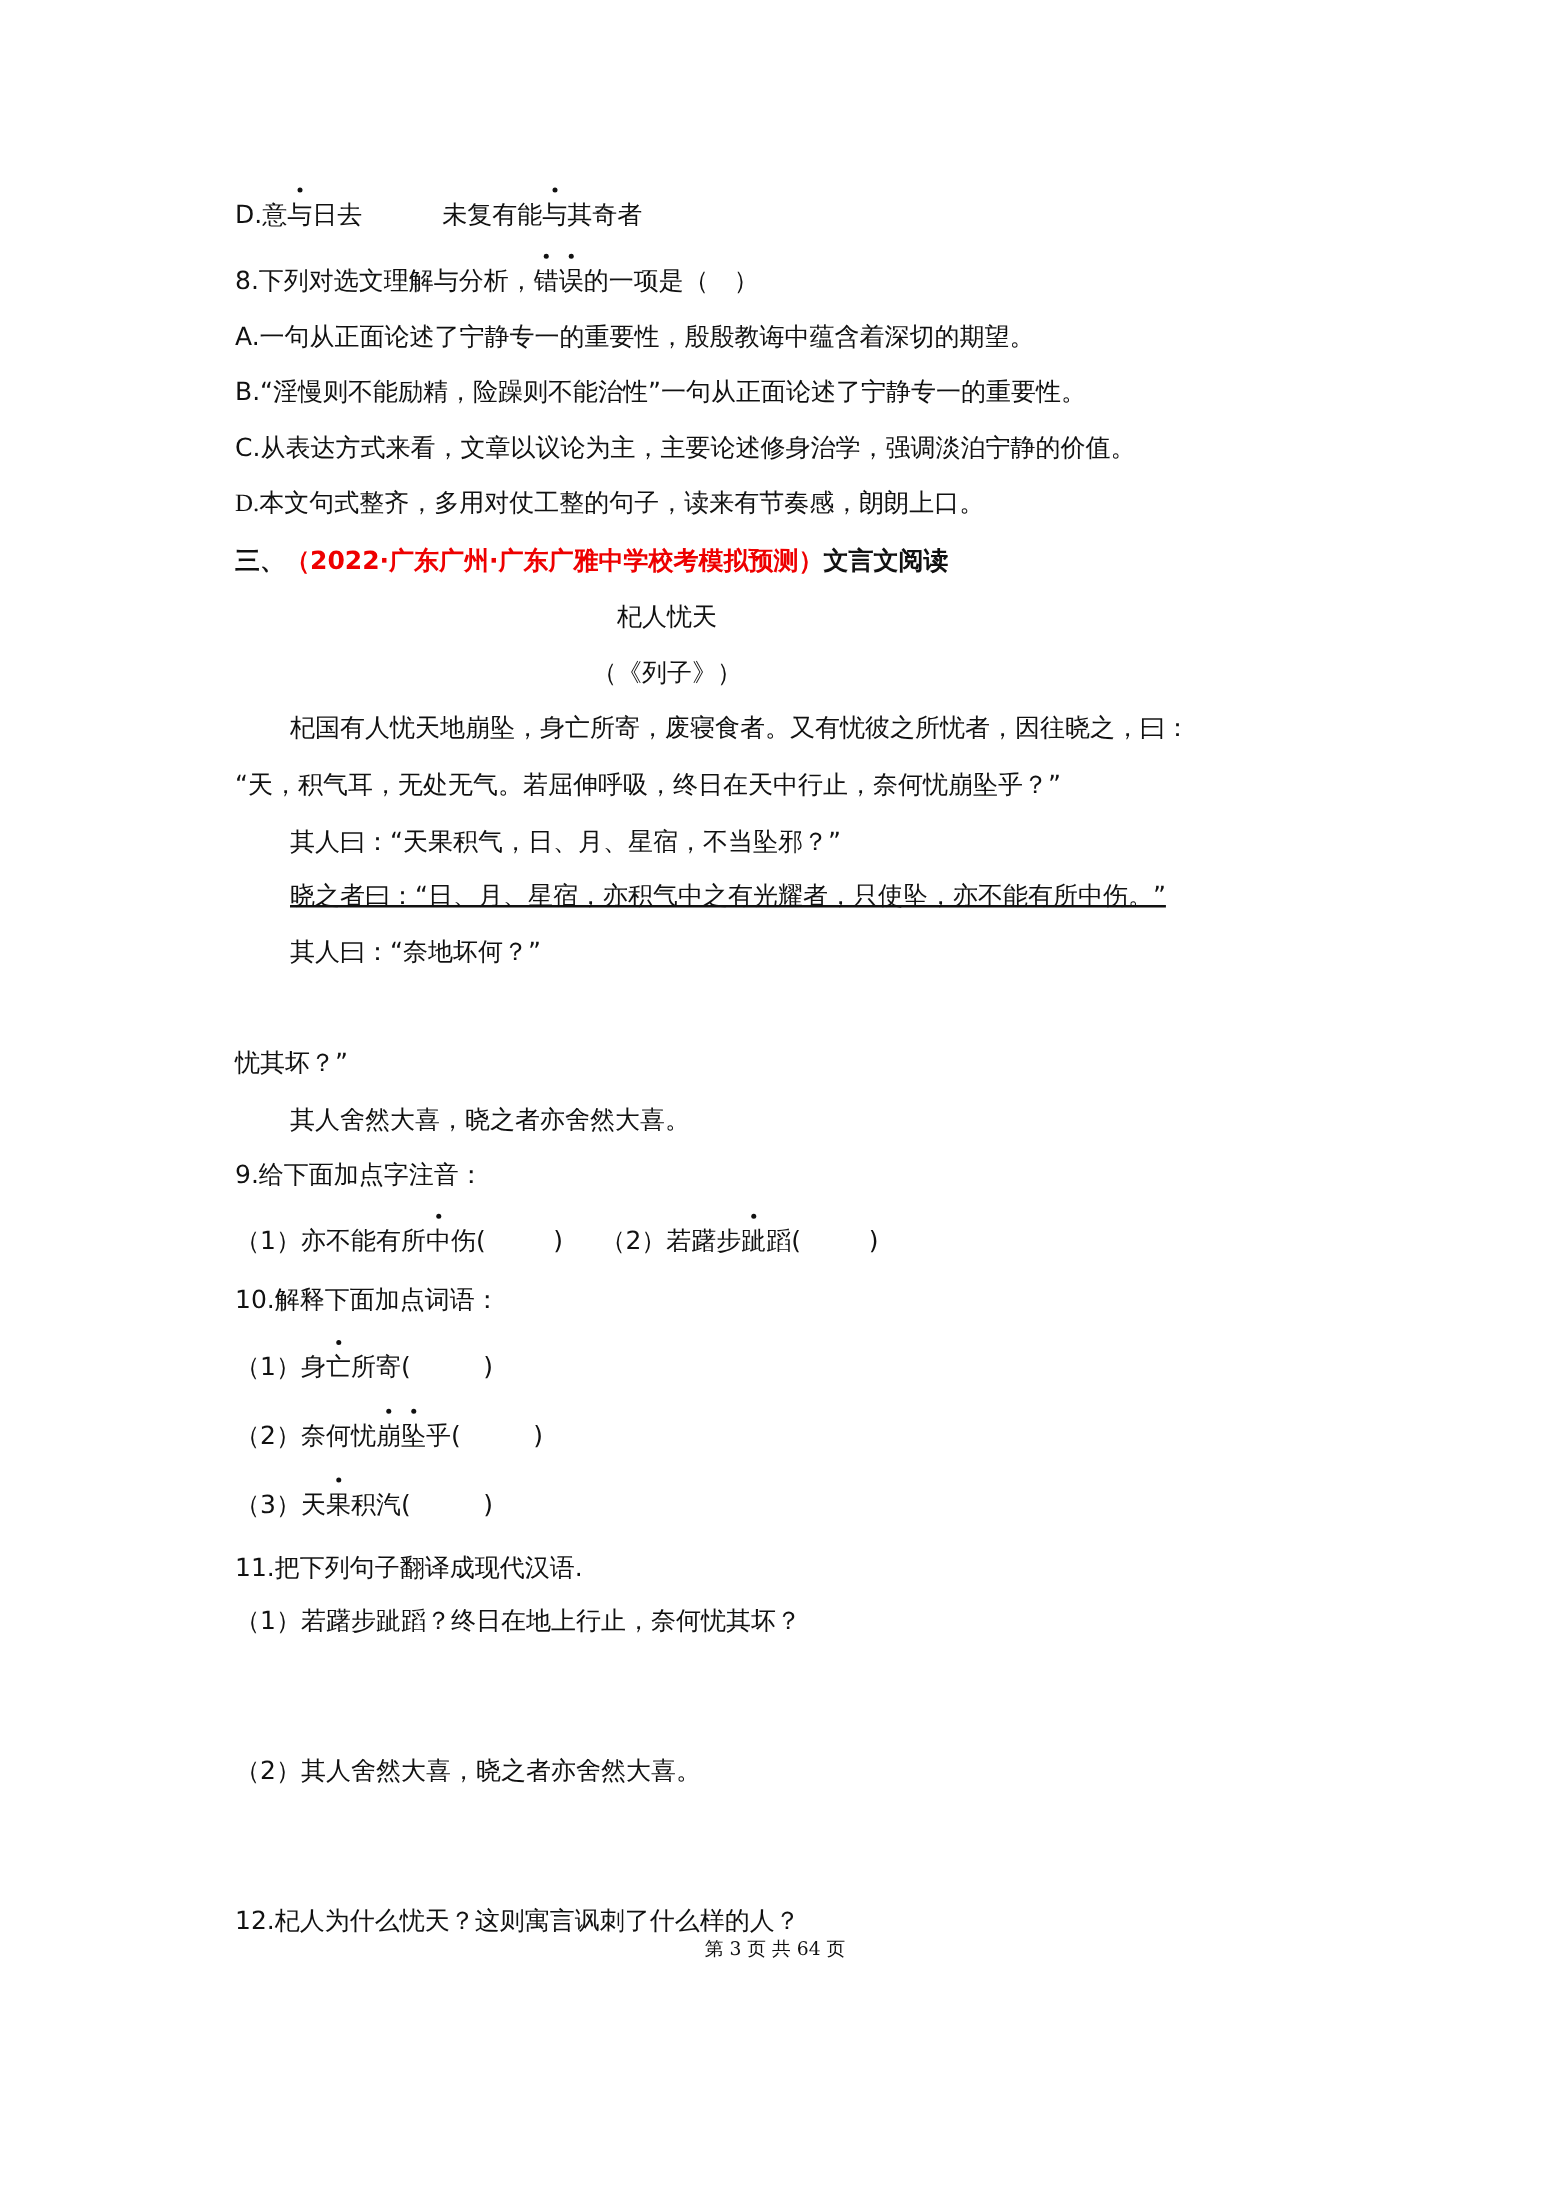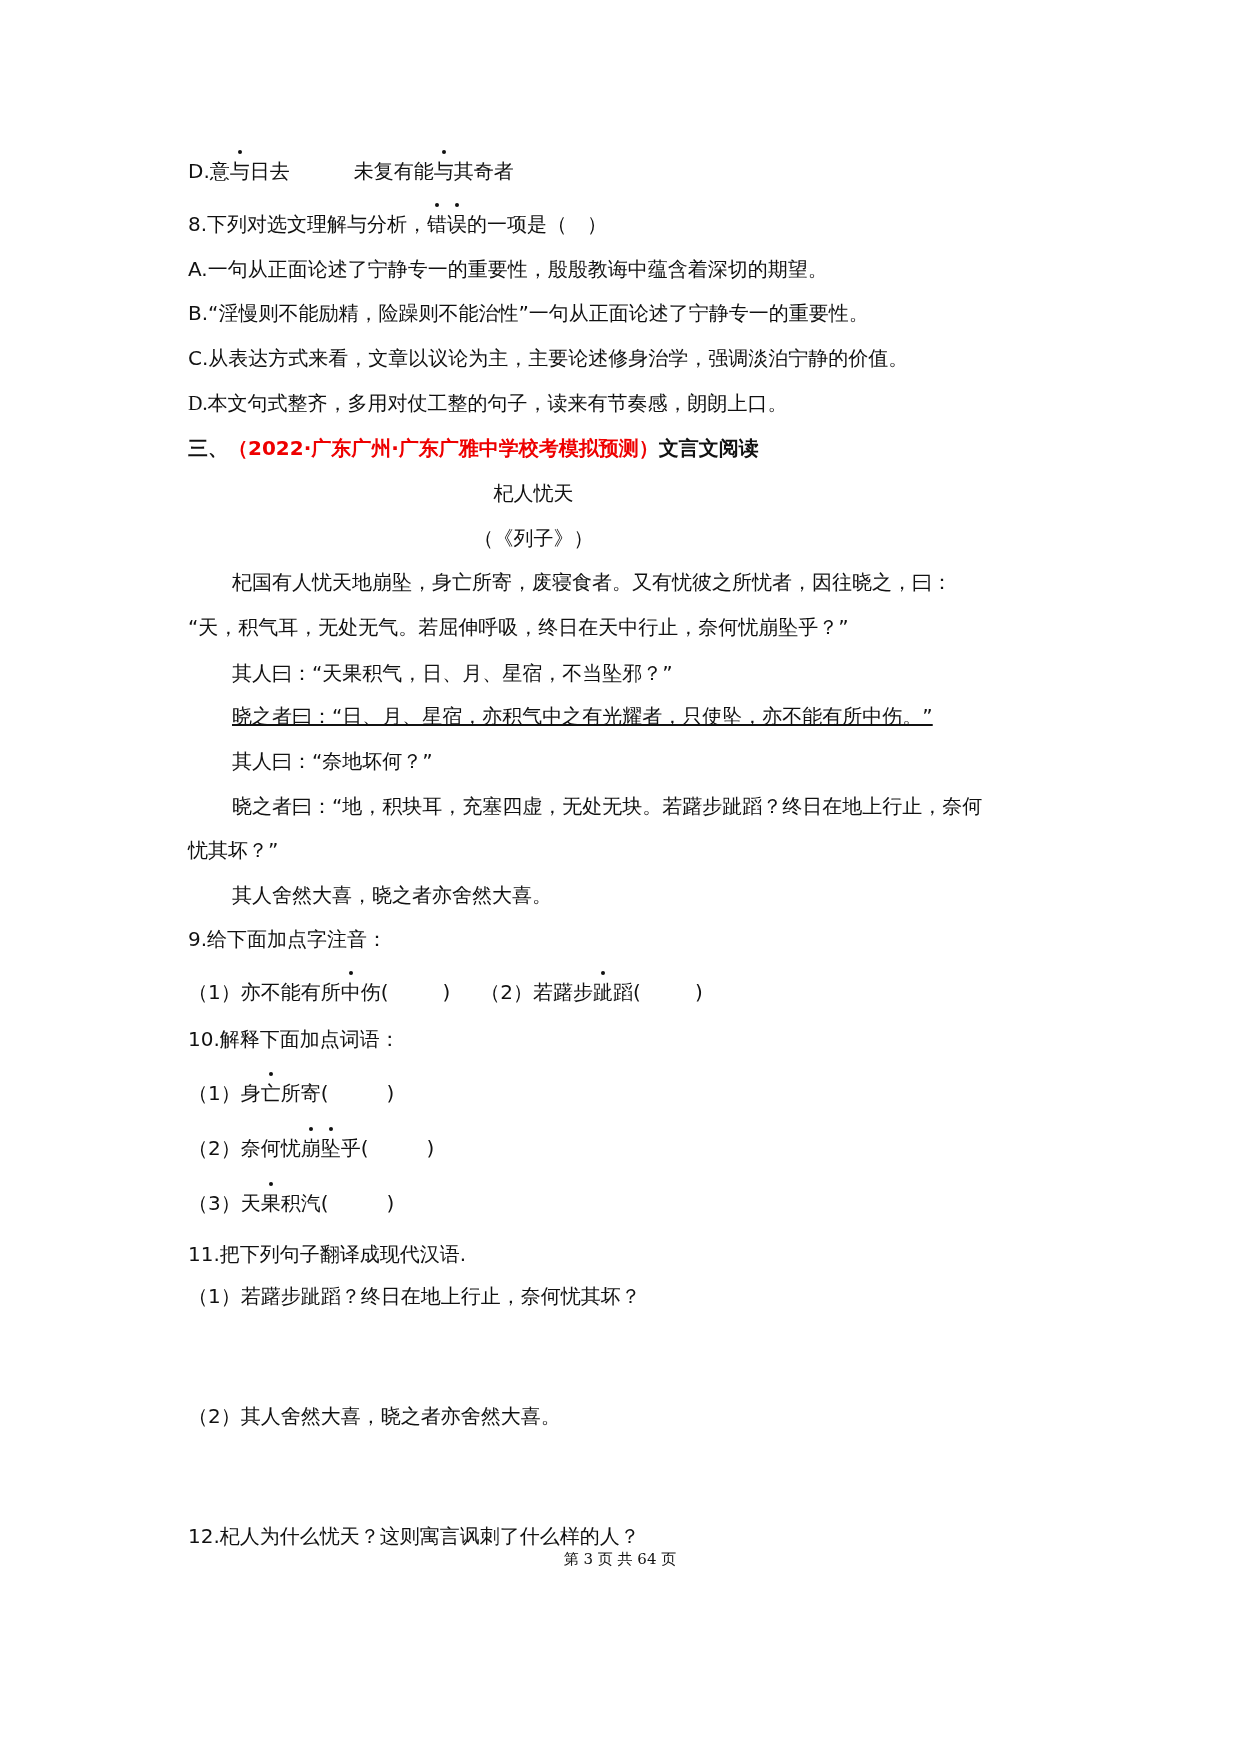--- a/index.html
+++ b/index.html
@@ -39,21 +39,20 @@
     <span>三、</span><span class="red">（2022·广东广州·广东广雅中学校考模拟预测）</span><span>文言文阅读</span>
   </div>
 
   <div class="line center" style="top:479px;">杞人忧天</div>
   <div class="line center" style="top:524px;">（《列子》）</div>
   <div class="line indent" style="top:568px;">杞国有人忧天地崩坠，身亡所寄，废寝食者。又有忧彼之所忧者，因往晓之，曰：</div>
   <div class="line" style="top:613px;">“天，积气耳，无处无气。若屈伸呼吸，终日在天中行止，奈何忧崩坠乎？”</div>
   <div class="line indent" style="top:642px;margin-top:17px;">其人曰：“天果积气，日、月、星宿，不当坠邪？”</div>
   <div class="line indent" style="top:702px;text-decoration:underline;">晓之者曰：“日、月、星宿，亦积气中之有光耀者，只使坠，亦不能有所中伤。”</div>
   <div class="line indent" style="top:747px;">其人曰：“奈地坏何？”</div>
-  <div class="line indent" style="top:792px;">晓之者曰：“地，积块耳，充塞四虚，无处无块。若躇步跐蹈？终日在地上行止，奈何</div>
   <div class="line" style="top:836px;">忧其坏？”</div>
   <div class="line indent" style="top:881px;">其人舍然大喜，晓之者亦舍然大喜。</div>
 
   <div class="line" style="top:925px;">9.给下面加点字注音：</div>
   <div class="line" style="top:978px;">
     <span>（1）亦不能有所</span><span class="dot">中</span><span>伤(</span><span class="gap" style="width:54px;"></span><span>)</span><span class="gap" style="width:30px;"></span><span>（2）若躇步</span><span class="dot">跐</span><span>蹈(</span><span class="gap" style="width:54px;"></span><span>)</span>
   </div>
 
   <div class="line" style="top:1025px;">10.解释下面加点词语：</div>
   <div class="line" style="top:1079px;">

